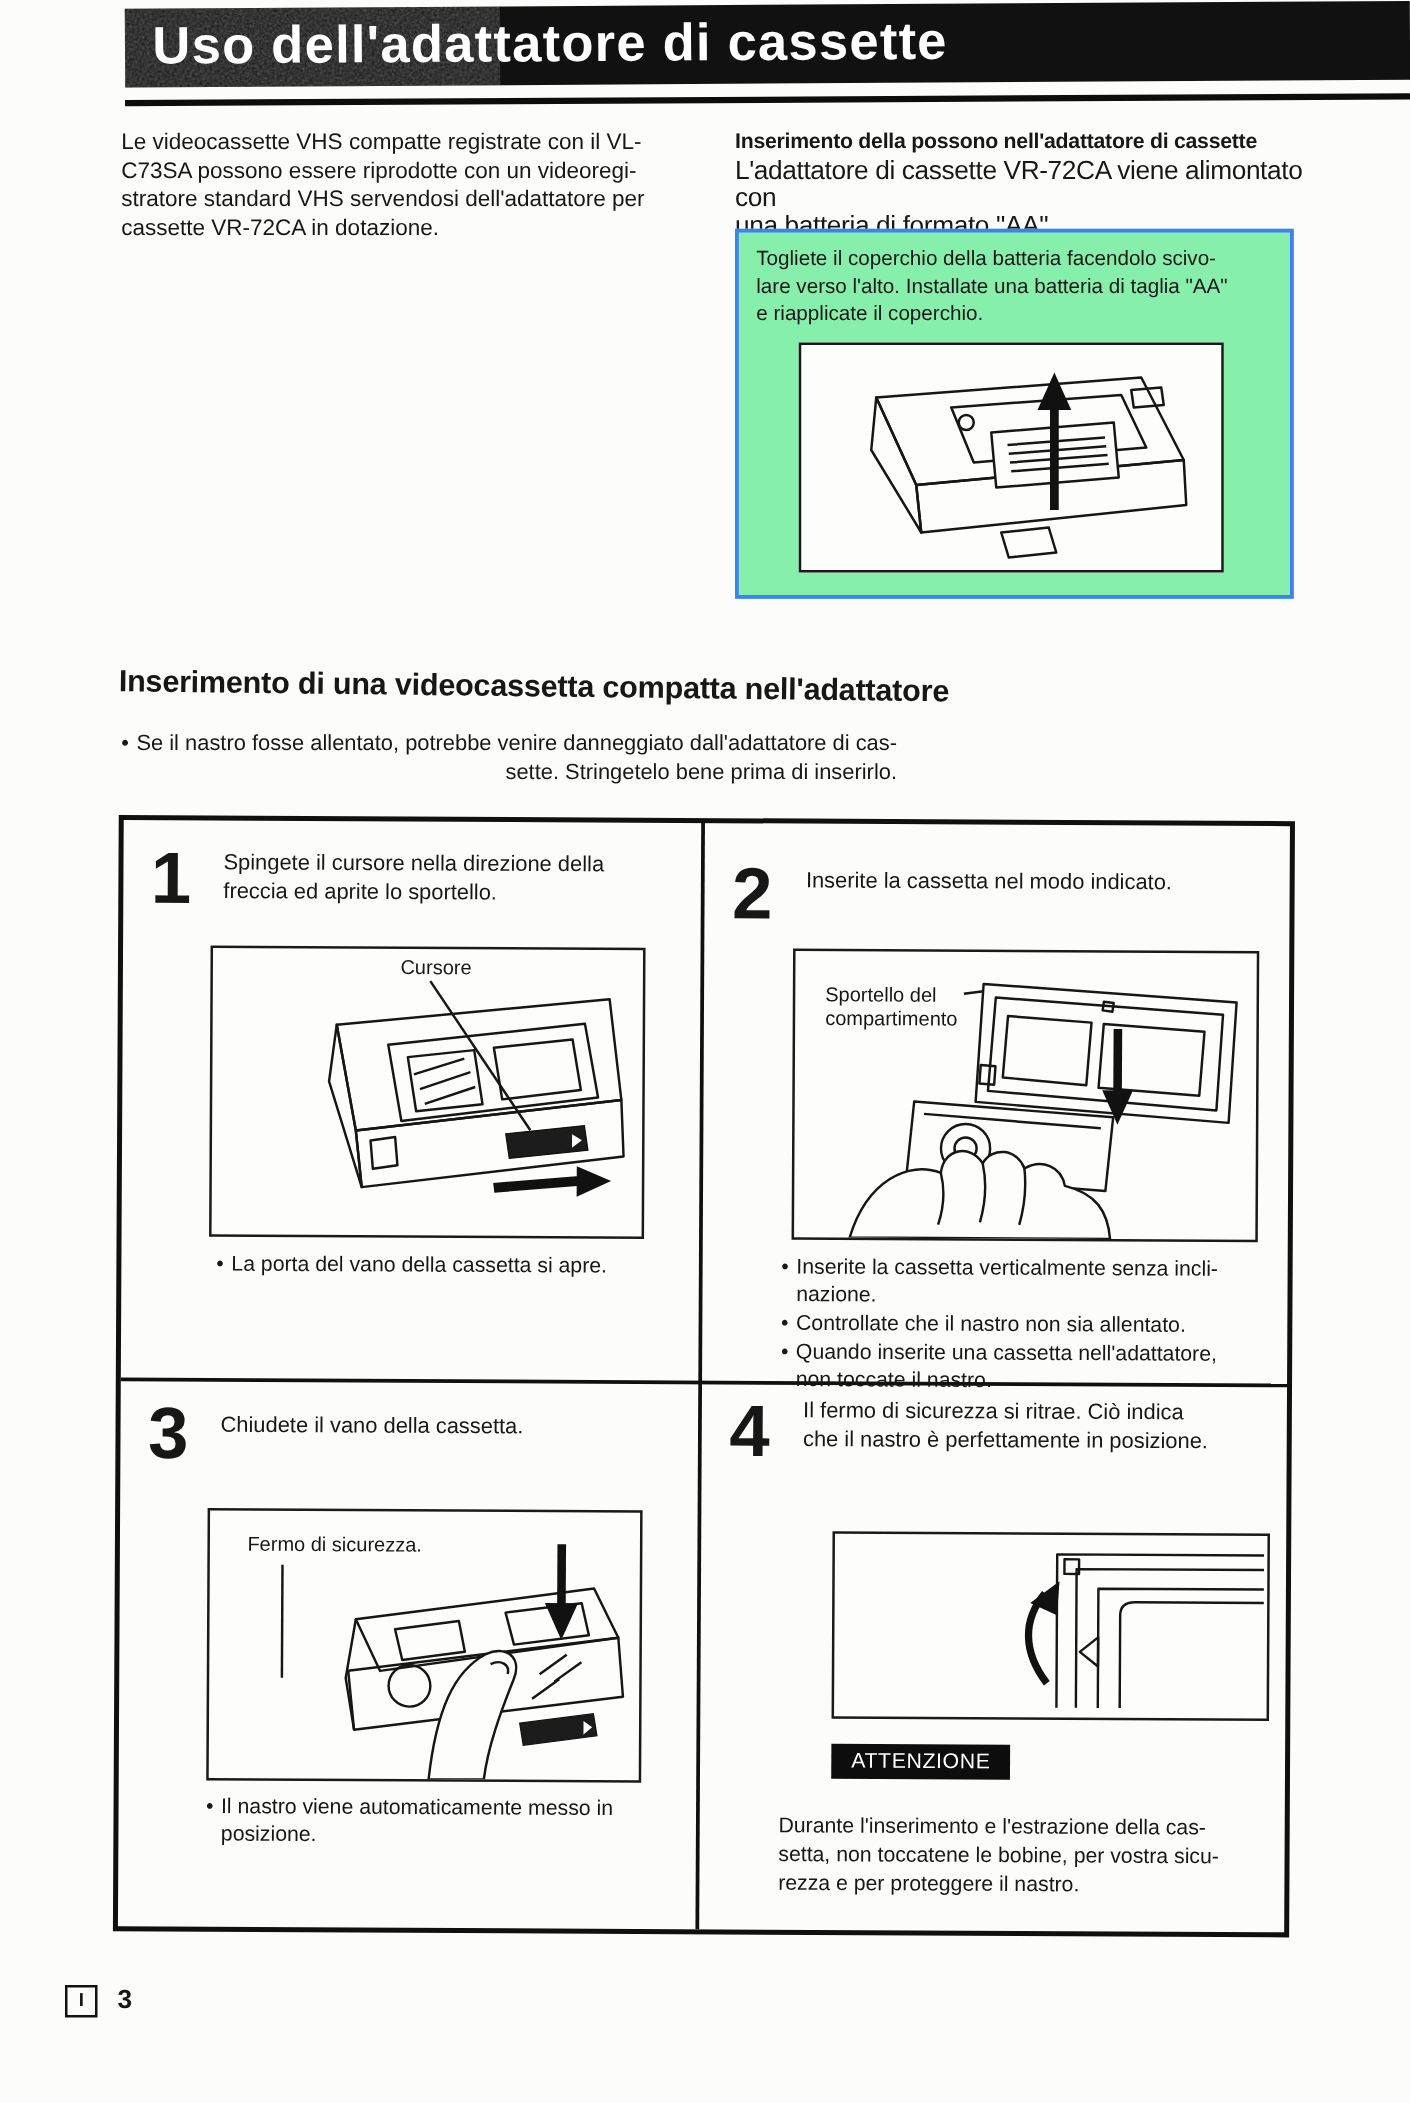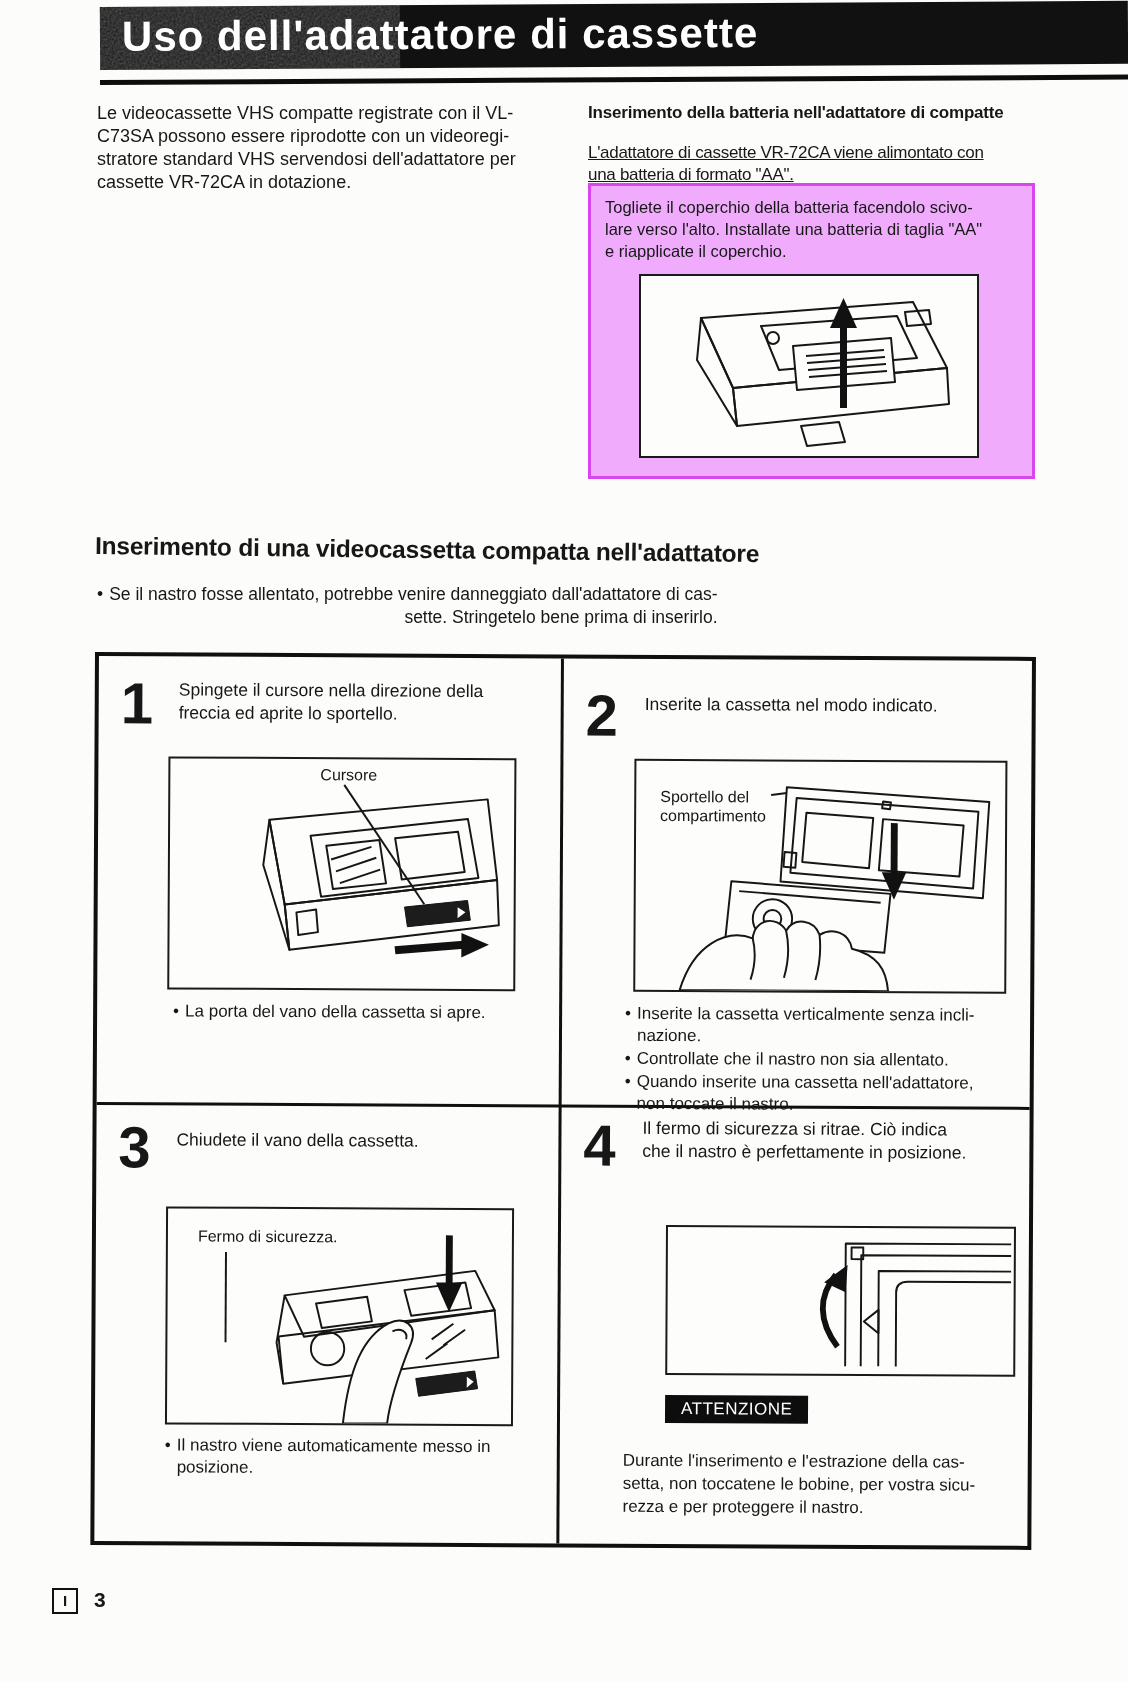--- a/index.html
+++ b/index.html
@@ -27,25 +27,25 @@
   }
 
   
   .intro{position:absolute;left:97px;top:102px;width:470px;font-size:18px;line-height:23px;}
   .bullet{display:flex;}
   .bullet::before{content:"\2022";margin-right:6px;flex:0 0 auto;}
   .intro-bullet{margin-top:1px;}
 
   .battery{position:absolute;left:588px;top:103px;width:480px;}
   .battery-head{font-size:17px;font-weight:bold;white-space:nowrap;letter-spacing:-0.2px;}
-  .battery-par{font-size:17px;line-height:22px;margin-top:19px;letter-spacing:-0.3px;text-decoration:underline;}
+  .battery-par{font-size:21px;line-height:22px;margin-top:3px;letter-spacing:-0.3px;}
 
   .battery-box{
     position:absolute;left:588px;top:183px;width:447px;height:296px;
-    border:3px solid #d946ef;box-sizing:border-box;background:#f0abfc;
+    border:3px solid #3b82f6;box-sizing:border-box;background:#86efac;
   }
   .battery-box-text{position:absolute;left:14px;top:10px;width:420px;font-size:16.5px;line-height:22px;}
   .ill-frame{position:absolute;border:2px solid #1a1a1a;background:#fdfdfc;box-sizing:border-box;}
   .battery-ill{left:48px;top:88px;width:340px;height:184px;}
 
   
   .sec-head{
     position:absolute;left:95px;top:532px;margin:0;
     font-size:24.5px;font-weight:bold;letter-spacing:-0.2px;
     transform:rotate(0.7deg);transform-origin:left center;white-space:nowrap;
@@ -117,21 +117,21 @@
   <div class="band-rule"></div>
 
   <div class="intro">
     <div class="pre">Le videocassette VHS compatte registrate con il VL-
 C73SA possono essere riprodotte con un videoregi-
 stratore standard VHS servendosi dell'adattatore per
 cassette VR-72CA in dotazione.</div>
   </div>
 
   <div class="battery">
-    <div class="battery-head">Inserimento della batteria nell'adattatore di compatte</div>
+    <div class="battery-head">Inserimento della possono nell'adattatore di cassette</div>
     <div class="battery-par pre">L'adattatore di cassette VR-72CA viene alimontato con
 una batteria di formato "AA".</div>
   </div>
 
   <div class="battery-box">
     <div class="battery-box-text pre">Togliete il coperchio della batteria facendolo scivo-
 lare verso l'alto. Installate una batteria di taglia "AA"
 e riapplicate il coperchio.</div>
     <div class="ill-frame battery-ill">
       <svg class="line-art" viewBox="0 0 336 180">

